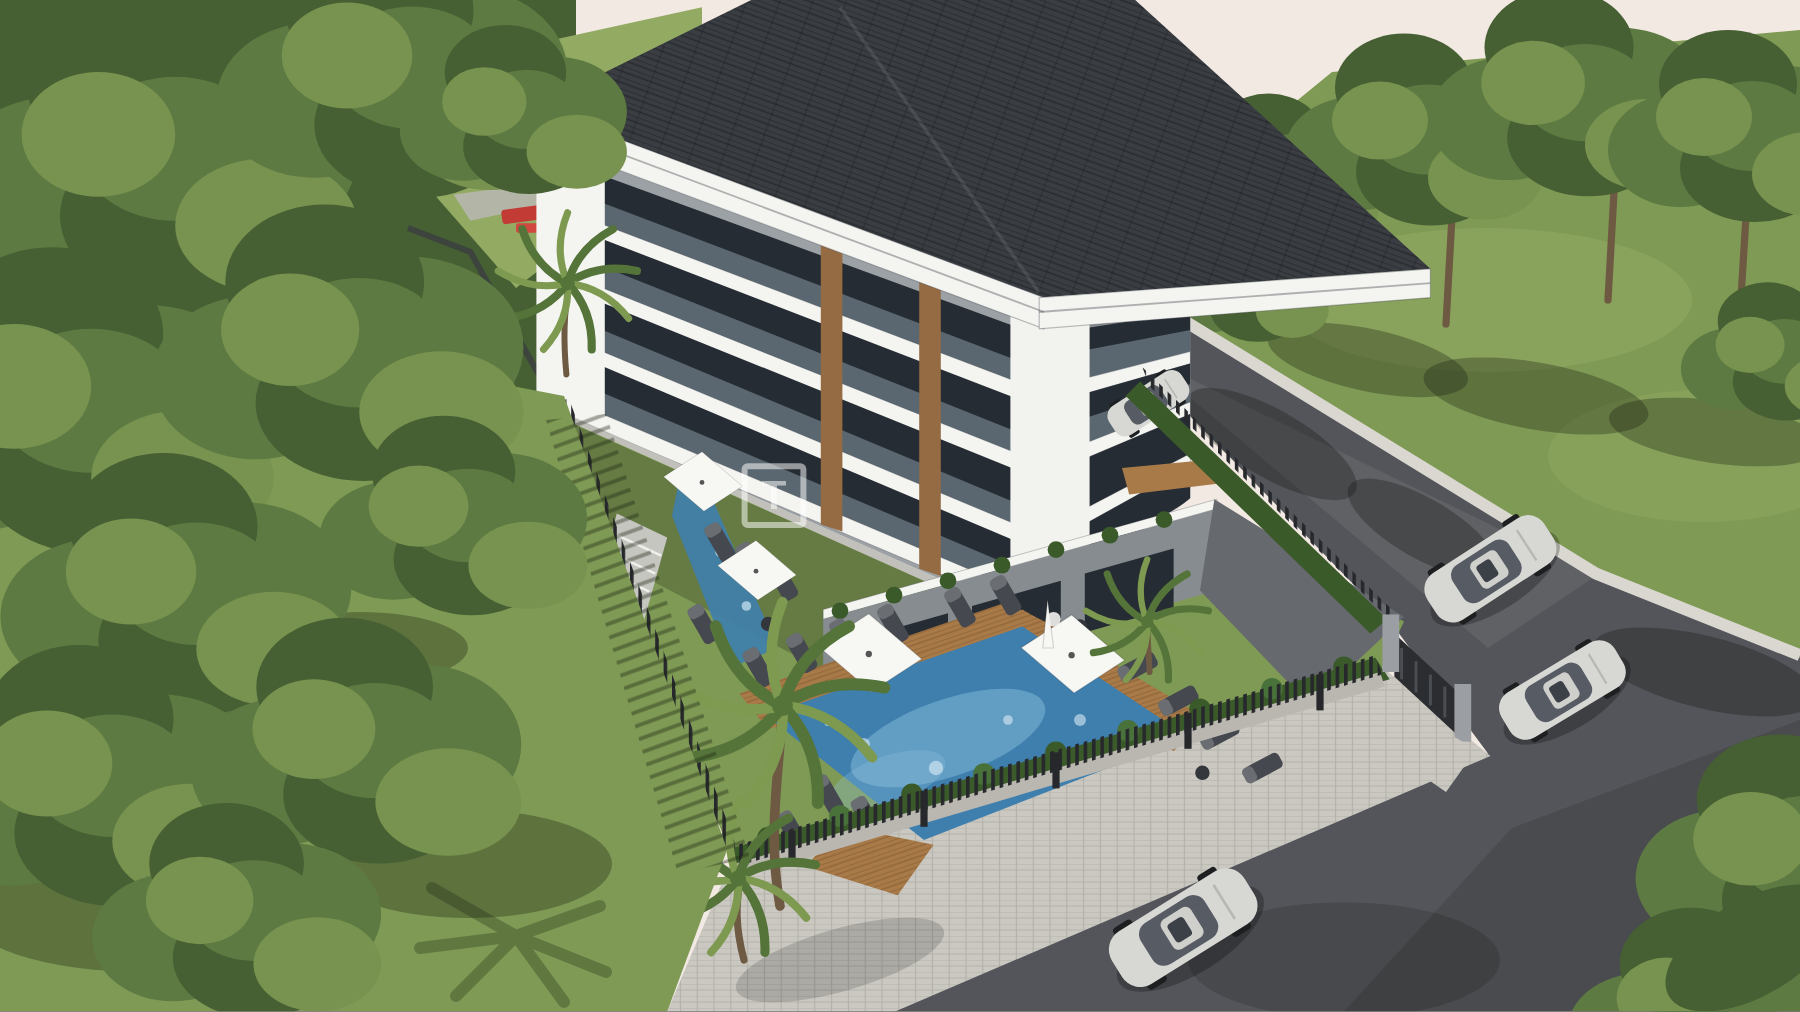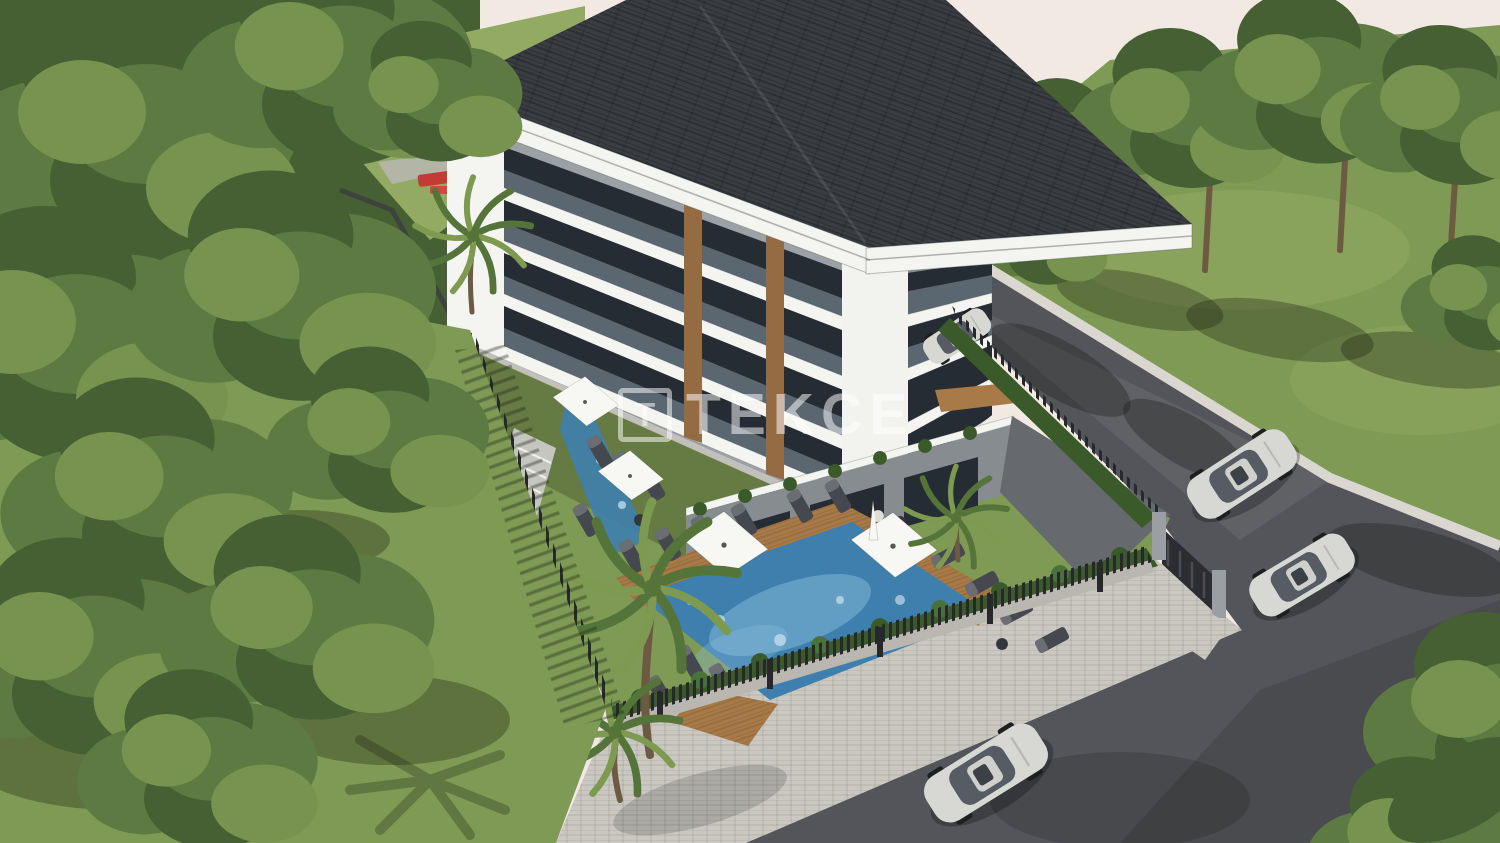--- a/index.html
+++ b/index.html
@@ -373,15 +373,14 @@
     <use href="#treeSym" transform="translate(1495,720) scale(1.5)"></use>
     <use href="#treeSym" transform="translate(1420,850) scale(1.3)"></use>
     <ellipse cx="1460" cy="790" rx="80" ry="40" class="t1" transform="rotate(-30 1460 790)"></ellipse>
   </g>
 </svg>
 
 <div class="watermark">
   <div class="wm-box">
     <span>T</span>
   </div>
-  <div class="wm-text">TEKCE</div>
 </div>
 </div>
 
 </body></html>

